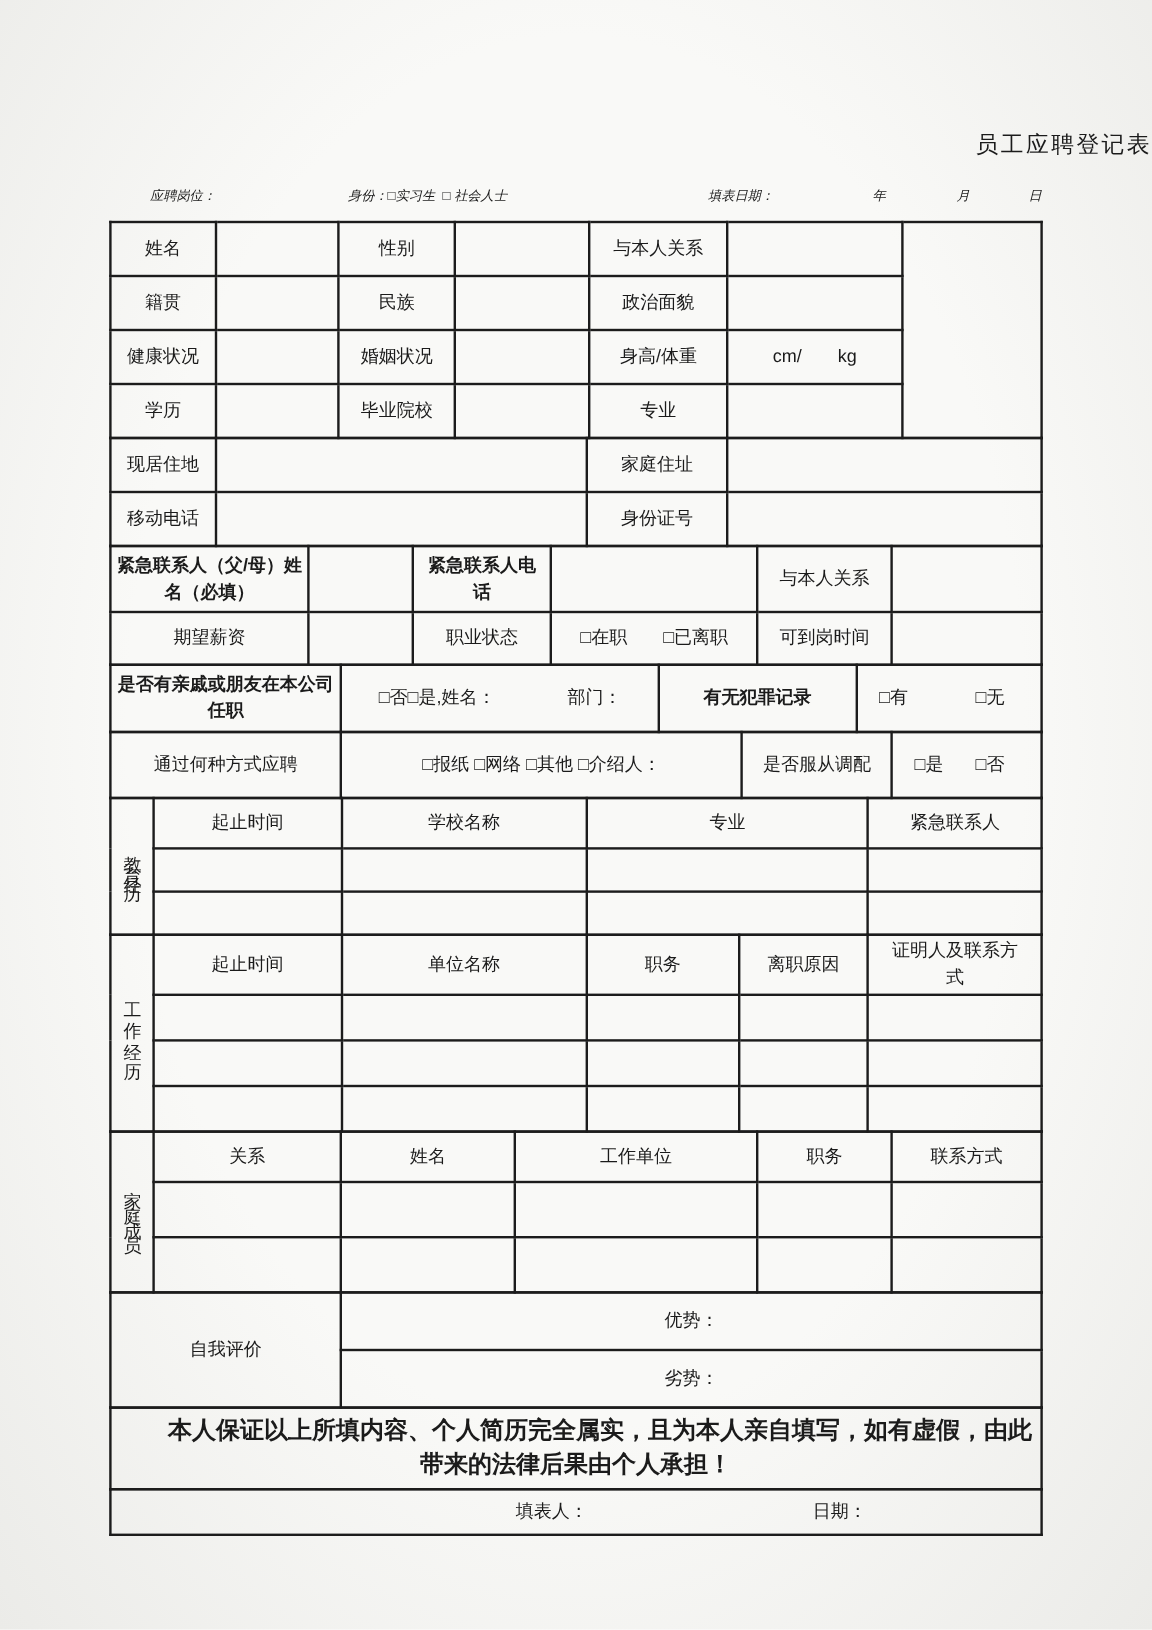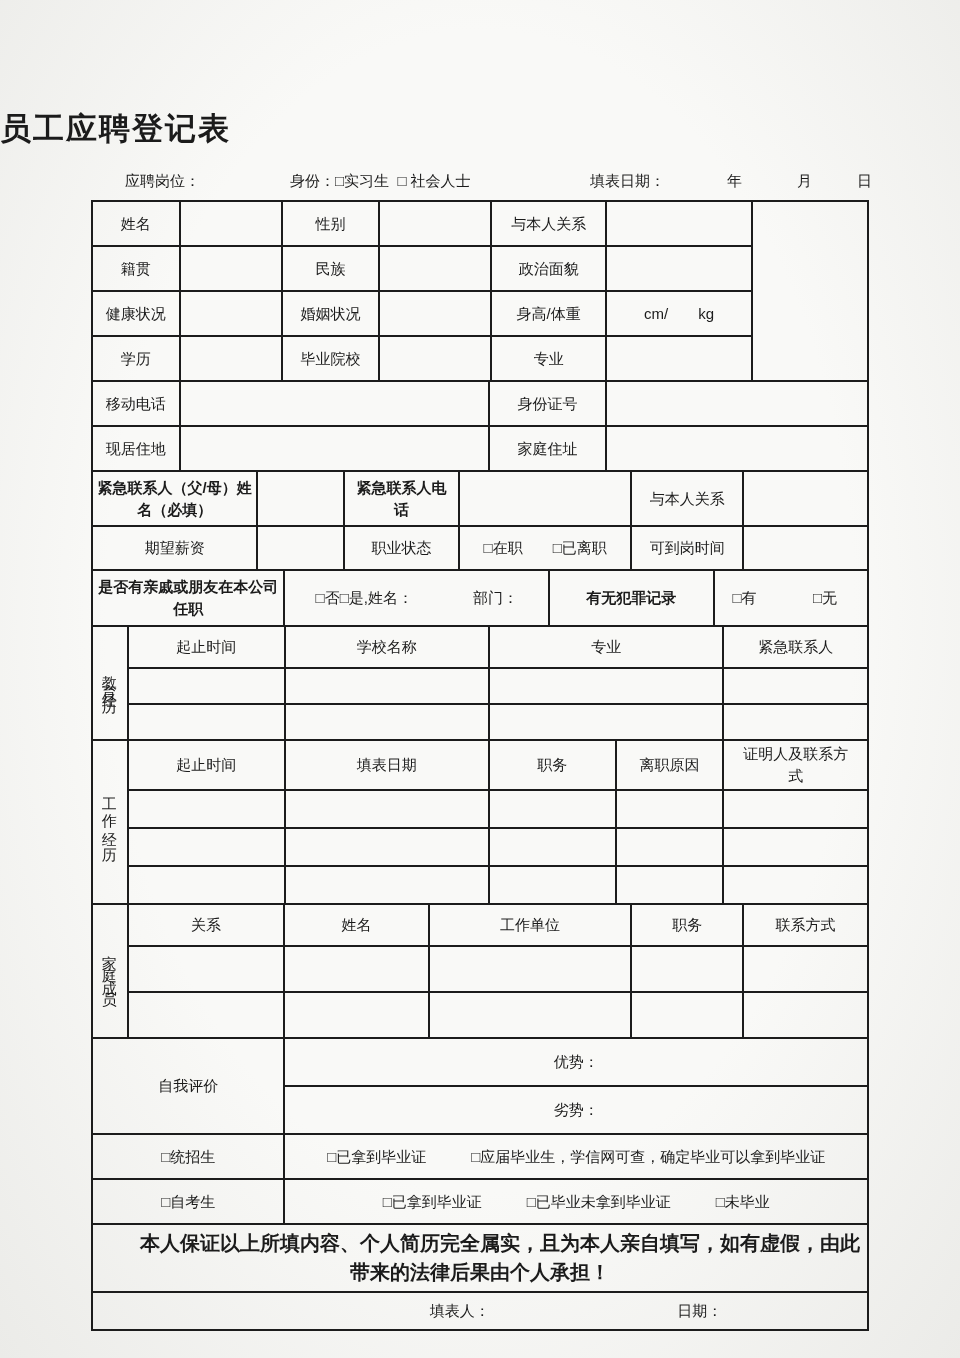--- a/index.html
+++ b/index.html
@@ -5,25 +5,25 @@
   html, body { margin: 0; padding: 0; }
   body {
     width: 960px; height: 1358px;
     background: radial-gradient(ellipse at 50% 45%, #f9f9f7 55%, #ebebe8 100%);
     font-family: "Liberation Sans", "DejaVu Sans", sans-serif;
     color: #1b1b1b;
     -webkit-font-smoothing: antialiased;
   }
   .page { padding-top: 108px; }
   h1.title {
-    margin: 0; text-align: left;
-    font-size: 31px; font-weight: 700; letter-spacing: 2px;
+    margin: 0; text-align: right;
+    font-size: 19px; font-weight: 400; letter-spacing: 2px;
   }
   .sheet { width: 778px; margin: 0 auto; }
-  .meta { position: relative; height: 24px; margin: 22px 0 4px 0; font-size: 15px; }
+  .meta { position: relative; height: 24px; margin: 22px 0 4px 0; font-size: 11px; font-style: italic; }
   .meta span { position: absolute; white-space: pre; }
   .m-pos   { left: 34px; }
   .m-ident { left: 199px; }
   .m-date  { left: 499px; }
   .m-year  { left: 636px; }
   .m-month { left: 706px; }
   .m-day   { left: 766px; }
 
   table.sec { width: 100%; border-collapse: collapse; table-layout: fixed; font-size: 15px; }
   table.sec + table.sec { margin-top: -2px; }
@@ -139,29 +139,29 @@
 
     <table class="sec t-contact">
       <colgroup>
         <col style="width:11.3%">
           <col style="width:39.8%">
           <col style="width:15.2%">
           <col style="width:33.7%">
       </colgroup>
       <tbody>
           <tr>
+        <td>现居住地</td>
+        <td></td>
+        <td>家庭住址</td>
+        <td></td>
+      </tr>
+      <tr>
         <td>移动电话</td>
         <td></td>
         <td>身份证号</td>
-        <td></td>
-      </tr>
-      <tr>
-        <td>现居住地</td>
-        <td></td>
-        <td>家庭住址</td>
         <td></td>
       </tr>
     </tbody>
       </table>
 
     <table class="sec t-emore t-emcore">
       <colgroup>
         <col style="width:21.3%">
           <col style="width:11.2%">
           <col style="width:14.8%">
@@ -204,20 +204,41 @@
         <td>
           <div class="split">
             <span>□有</span>
             <span>□无</span>
           </div>
         </td>
       </tr>
     </tbody>
       </table>
 
+    <table class="sec t-channel">
+      <colgroup>
+        <col style="width:24.8%">
+          <col style="width:43.1%">
+          <col style="width:16.1%">
+          <col style="width:16.1%">
+      </colgroup>
+      <tbody>
+          <tr>
+        <td>通过何种方式应聘</td>
+        <td class="left">□报纸 □网络 □其他 □介绍人：</td>
+        <td>是否服从调配</td>
+        <td>
+          <div class="split">
+            <span>□是</span>
+            <span>□否</span>
+          </div>
+        </td>
+      </tr>
+    </tbody>
+      </table>
 
     <table class="sec t-edu">
       <colgroup>
         <col style="width:4.6%">
           <col style="width:20.2%">
           <col style="width:26.3%">
         <col style="width:30.2%">
           <col style="width:18.6%">
       </colgroup>
       <tbody>
@@ -253,21 +274,21 @@
         <col style="width:16.3%">
           <col style="width:13.9%">
           <col style="width:18.6%">
       </colgroup>
       <tbody>
           <tr class="hdr">
         <td rowspan="4">
           <span class="vtext lg">工作经历</span>
         </td>
         <td>起止时间</td>
-        <td>填表日期</td>
+        <td>单位名称</td>
         <td>职务</td>
         <td>离职原因</td>
         <td>
           <span class="wrap-narrow">证明人及联系方式</span>
         </td>
       </tr>
       <tr class="data">
         <td></td>
         <td></td>
         <td></td>
@@ -337,36 +358,20 @@
           <tr>
         <td rowspan="2">自我评价</td>
         <td class="left">优势：</td>
       </tr>
       <tr>
         <td class="left">劣势：</td>
       </tr>
     </tbody>
       </table>
 
-    <table class="sec t-grad">
-      <colgroup>
-          <col style="width:24.8%">
-          <col style="width:75.2%">
-        </colgroup>
-      <tbody>
-          <tr>
-        <td>□统招生</td>
-        <td class="left">□已拿到毕业证　　　□应届毕业生，学信网可查，确定毕业可以拿到毕业证</td>
-      </tr>
-      <tr>
-        <td>□自考生</td>
-        <td class="left">□已拿到毕业证　　　□已毕业未拿到毕业证　　　□未毕业</td>
-      </tr>
-    </tbody>
-      </table>
 
     <table class="sec t-decl">
       <tbody>
           <tr>
         <td class="decl-text">本人保证以上所填内容、个人简历完全属实，且为本人亲自填写，如有虚假，由此带来的法律后果由个人承担！</td>
       </tr>
     </tbody>
       </table>
 
     <table class="sec t-foot">

